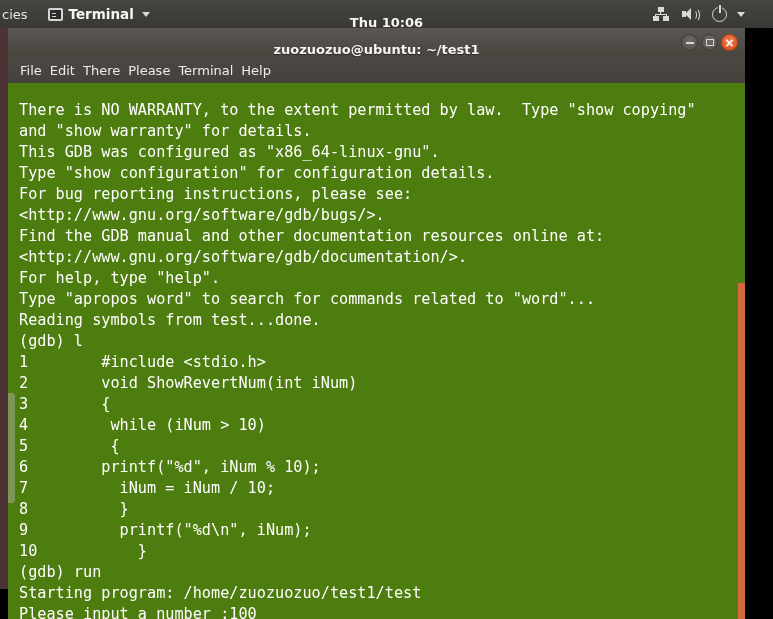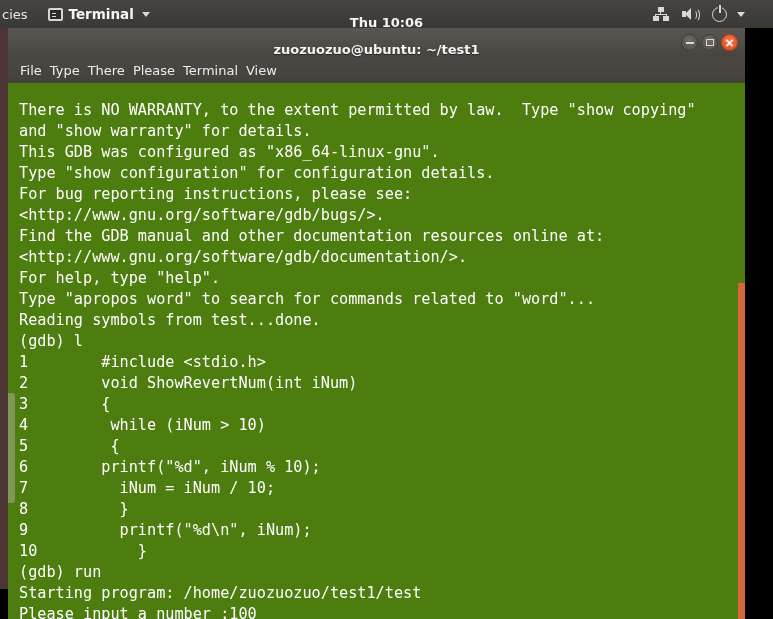--- a/index.html
+++ b/index.html
@@ -338,25 +338,25 @@
           </span>
         <span class="wbtn close">
             <i class="a"></i>
             <i class="b"></i>
           </span>
       </div>
     </div>
 
     <div id="menu-bar">
       <span class="menu-item">File</span>
-      <span class="menu-item">Type</span>
+      <span class="menu-item">Edit</span>
       <span class="menu-item">There</span>
       <span class="menu-item">Please</span>
       <span class="menu-item">Terminal</span>
-      <span class="menu-item">View</span>
+      <span class="menu-item">Help</span>
     </div>
 
     <div id="term-body">
       <pre id="term-text">There is NO WARRANTY, to the extent permitted by law.  Type "show copying"
 and "show warranty" for details.
 This GDB was configured as "x86_64-linux-gnu".
 Type "show configuration" for configuration details.
 For bug reporting instructions, please see:
 &lt;http://www.gnu.org/software/gdb/bugs/&gt;.
 Find the GDB manual and other documentation resources online at:

